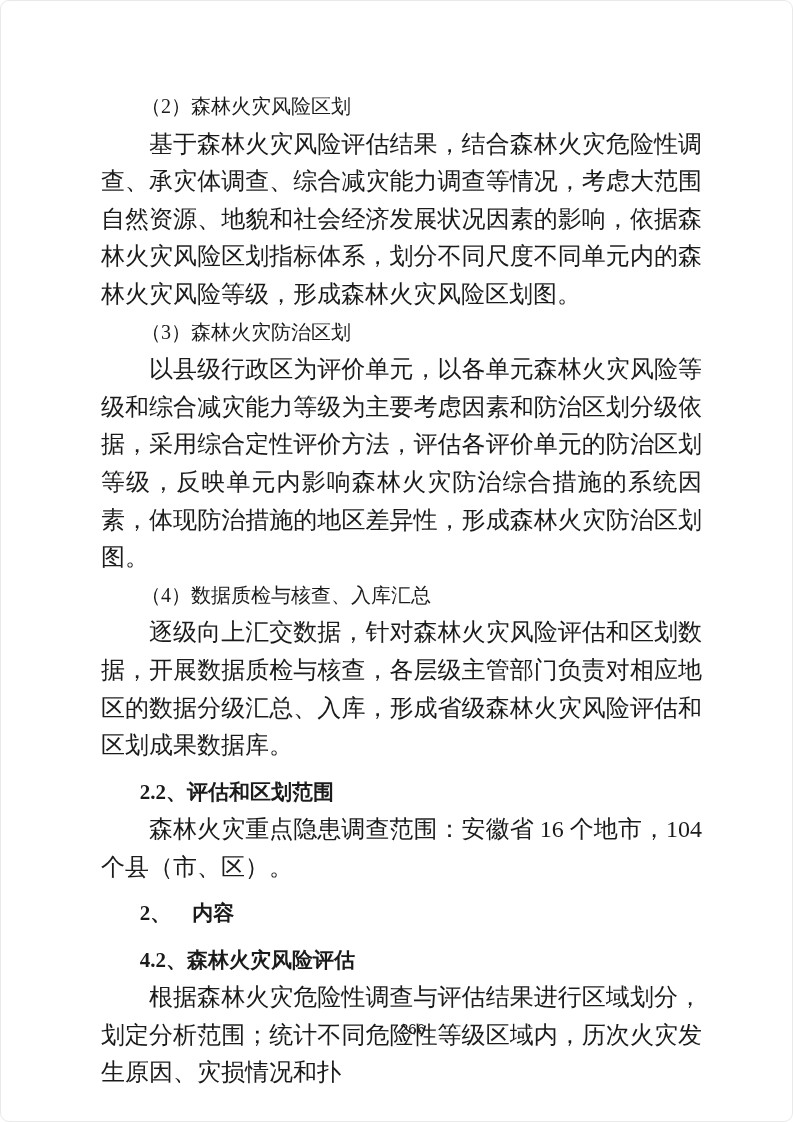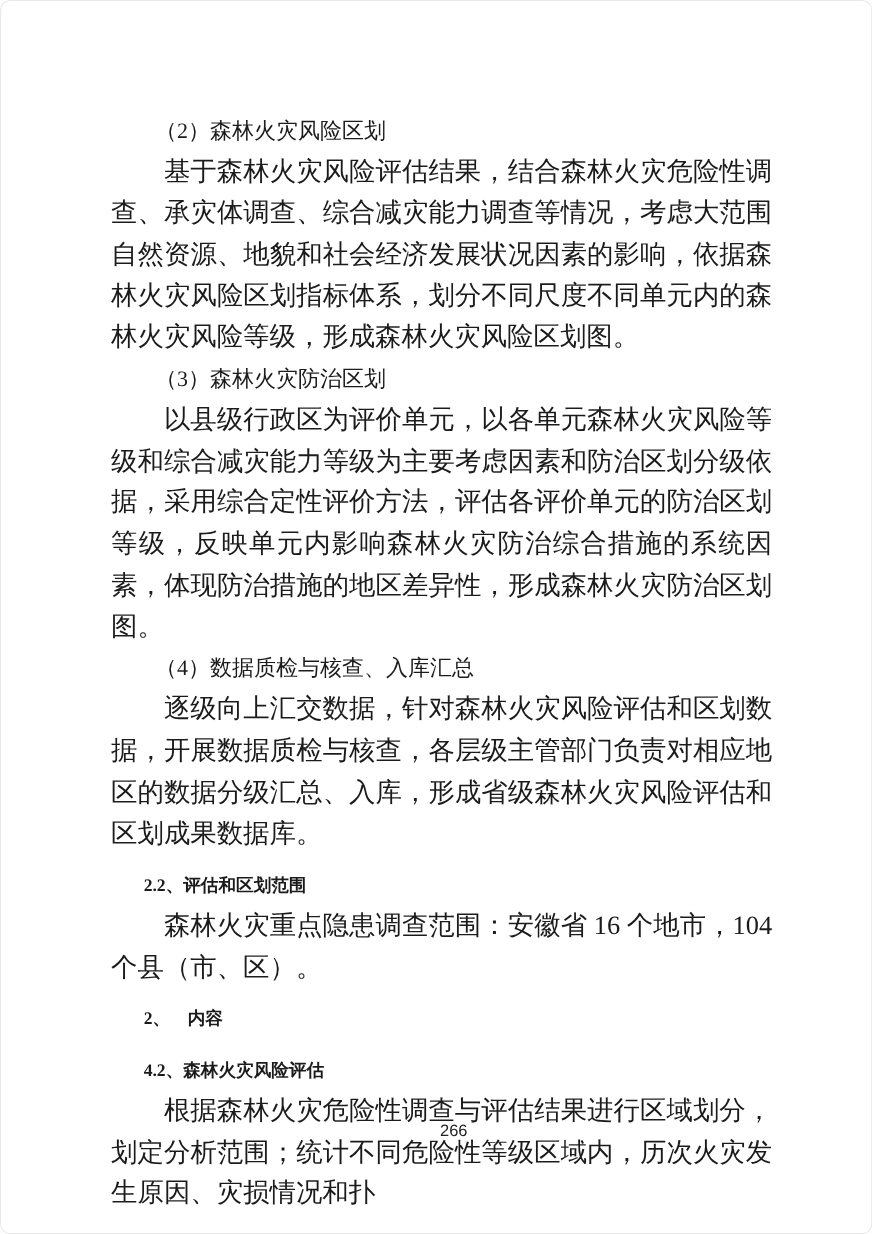--- a/index.html
+++ b/index.html
@@ -15,42 +15,42 @@
     background: #ffffff;
     border: 1px solid #e9e9e9;
     border-radius: 9px;
     overflow: hidden;
     font-family: "Liberation Serif", "DejaVu Serif", serif;
     color: #1b1b1b;
   }
   .content {
     position: absolute;
     left: 100px;
-    top: 100px;
+    top: 87px;
     width: 601px;
   }
   .para {
     margin: 0;
     font-size: 24px;
     line-height: 37.6px;
     text-indent: 2em;
     text-align: justify;
     text-justify: inter-ideograph;
   }
   .subhead {
     margin: 0;
     font-size: 20px;
     line-height: 37.6px;
     font-weight: normal;
     text-indent: 2em;
     text-align: left;
   }
   .bold-head {
     margin: 9px 0 0 0;
-    font-size: 16px;
+    font-size: 21px;
     line-height: 37.4px;
     font-weight: bold;
     text-indent: 1.85em;
     text-align: left;
   }
   .pagenum {
     position: absolute;
     top: 1019px;
     left: 16px;
     width: 100%;

